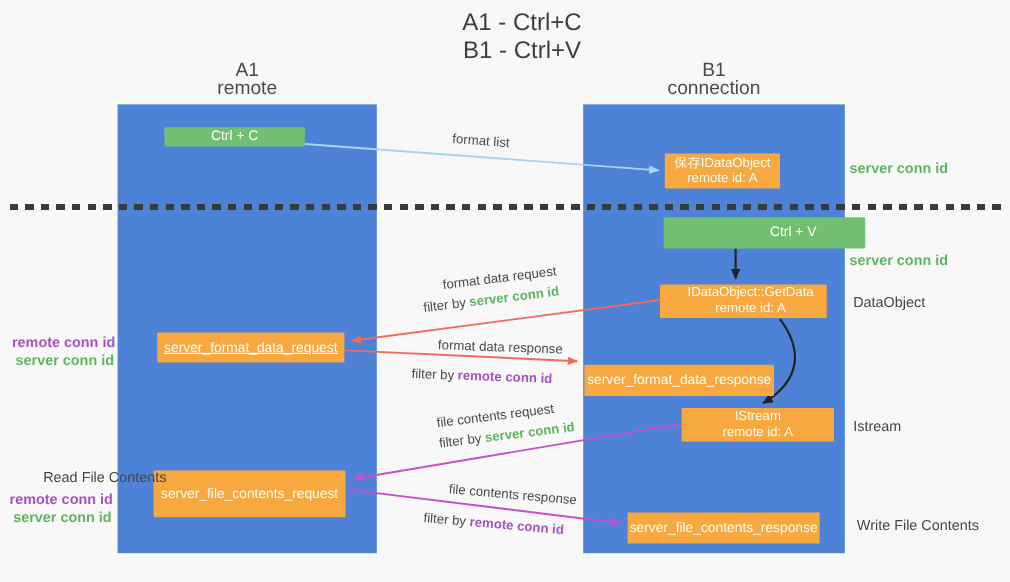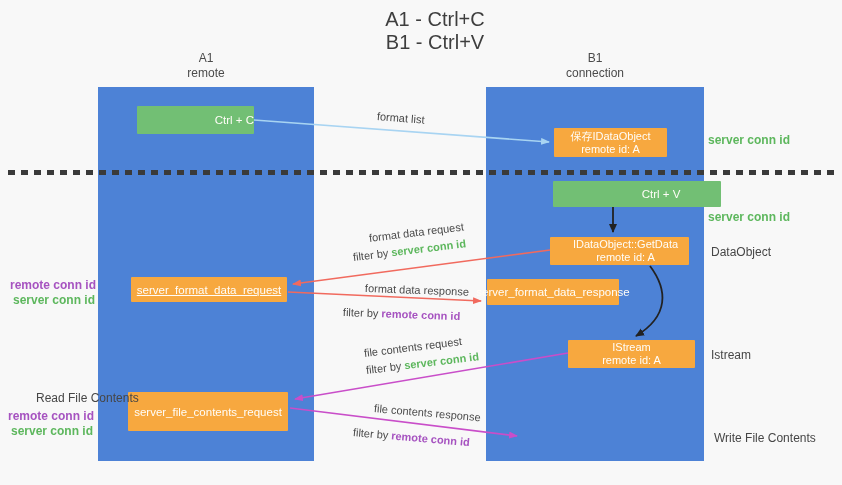--- a/index.html
+++ b/index.html
@@ -11,21 +11,21 @@
   }
   #canvas{position:relative;width:842px;height:485px;}
   .abs{position:absolute;}
 
   .title{
     left:340px;top:8px;width:190px;text-align:center;
     font-size:20px;line-height:23px;color:#3e3e3e;
   }
 
   .col-header{
-    top:51px;text-align:center;font-size:12px;line-height:15px;color:#4b4b4b;
+    top:51px;text-align:center;font-size:16px;line-height:15px;color:#4b4b4b;
   }
   .col-header.left{left:98px;width:216px;}
   .col-header.right{left:486px;width:218px;}
 
   .lifeline{
     top:87px;height:374px;background:#4d82d6;
   }
   .lifeline.left{left:98px;width:216px;}
   .lifeline.right{left:486px;width:218px;}
 
@@ -99,55 +99,58 @@
     </defs>
     <path d="M254,120 L549,142" stroke="#a8d4f2" stroke-width="1.6" fill="none" marker-end="url(#mk-blue)"></path>
     <path d="M613,207 L613,232" stroke="#222222" stroke-width="1.8" fill="none" marker-end="url(#mk-black)"></path>
     <path d="M650,266 C668,290 669,316 636,336" stroke="#222222" stroke-width="1.8" fill="none" marker-end="url(#mk-black)"></path>
     <path d="M550,250 L293,284" stroke="#f16a5e" stroke-width="1.6" fill="none" marker-end="url(#mk-red)"></path>
     <path d="M288,292 L481,301" stroke="#f16a5e" stroke-width="1.6" fill="none" marker-end="url(#mk-red)"></path>
     <path d="M568,353 L295,399" stroke="#c94ec9" stroke-width="1.6" fill="none" marker-end="url(#mk-magenta)"></path>
     <path d="M290,408 L517,436" stroke="#c94ec9" stroke-width="1.6" fill="none" marker-end="url(#mk-magenta)"></path>
   </svg>
 
-  <div class="abs node green" style="left:137px;top:106px;width:117px;height:28px;align-items:flex-end;">
+  <div class="abs node green" style="left:137px;top:106px;width:117px;height:16px;">
     <div>Ctrl + C</div>
   </div>
 
-  <div class="abs node orange" style="left:554px;top:128px;width:113px;height:29px;">
+  <div class="abs node orange" style="left:554px;top:128px;width:96px;height:29px;">
     <div class="ln">保存IDataObject</div>
     <div class="ln">remote id: A</div>
   </div>
 
   <div class="abs node green" style="left:553px;top:181px;width:120px;height:26px;padding-left:48px;">
     <div>Ctrl + V</div>
   </div>
 
   <div class="abs node orange" style="left:550px;top:237px;width:127px;height:28px;padding-left:12px;">
     <div class="ln">IDataObject::GetData</div>
     <div class="ln">remote id: A</div>
   </div>
 
   <div class="abs node orange" style="left:131px;top:277px;width:156px;height:25px;text-decoration:underline;">
     <div>server_format_data_request</div>
   </div>
 
-  <div class="abs node orange" style="left:487px;top:279px;width:132px;height:26px;">
+  <div class="abs node orange" style="left:487px;top:304px;width:158px;height:26px;">
     <div>server_format_data_response</div>
   </div>
 
   <div class="abs node orange" style="left:568px;top:340px;width:127px;height:28px;">
     <div class="ln">IStream</div>
     <div class="ln">remote id: A</div>
   </div>
 
   <div class="abs node orange" style="left:128px;top:392px;width:160px;height:39px;">
     <div>server_file_contents_request</div>
   </div>
 
+  <div class="abs node orange" style="left:523px;top:427px;width:160px;height:26px;">
+    <div>server_file_contents_response</div>
+  </div>
 
   <div class="abs side-label green-txt" style="left:708px;top:133px;">server conn id</div>
   <div class="abs side-label green-txt" style="left:708px;top:210px;">server conn id</div>
   <div class="abs side-label plain" style="left:711px;top:245px;">DataObject</div>
   <div class="abs side-label plain" style="left:711px;top:348px;">Istream</div>
   <div class="abs side-label plain" style="left:714px;top:431px;">Write File Contents</div>
 
   <div class="abs conn-group" style="left:10px;top:278px;">
     <div class="purple-txt">remote conn id</div>
     <div class="green-txt">server conn id</div>

